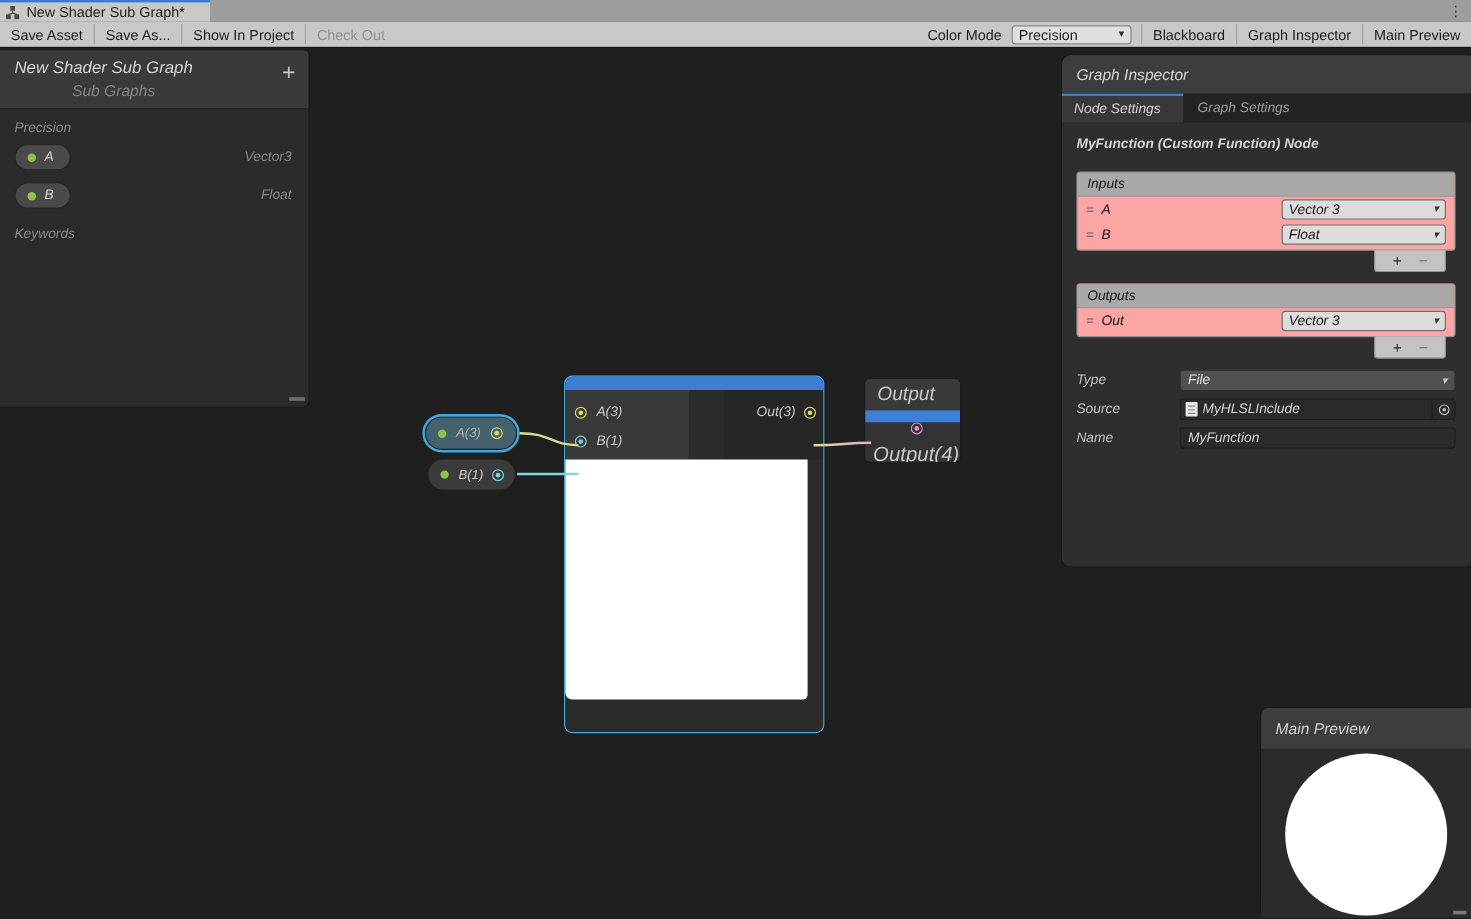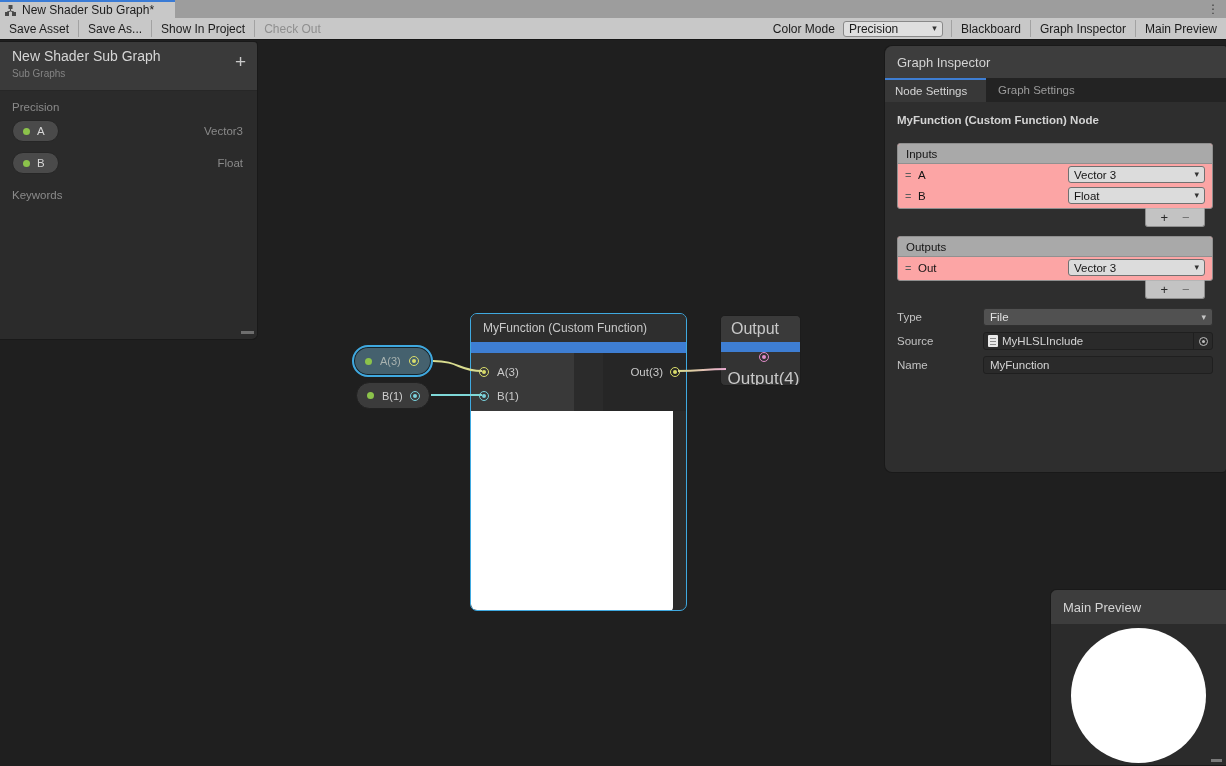--- a/index.html
+++ b/index.html
@@ -18,27 +18,27 @@
   .tb-btn { display:flex; align-items:center; padding:0 9px; white-space:nowrap; }
   .tb-btn.disabled { color:#8f8f8f; }
   .tb-sep { width:1px; background:#a2a2a2; margin:2px 0; }
   .tb-right { margin-left:auto; display:flex; align-items:stretch; }
   .tb-label { display:flex; align-items:center; padding:0 8px; }
   .tb-dd { align-self:center; width:100px; height:16px; background:#dfdfdf; border:1px solid #898989; border-radius:3px; display:flex; align-items:center; padding:0 5px; margin-right:8px; }
   .tb-dd .val { font-size:12px; color:#1b1b1b; flex:1; }
   .dd-arrow { font-size:9px; color:#333; line-height:1; }
 
   
-  .canvas { position:absolute; left:0; top:40px; width:1226px; height:639px; background:#1f1f1f; }
+  .canvas { position:absolute; left:0; top:40px; width:1226px; height:639px; background:#1f1f1f;font-style:italic; }
 
   
   .blackboard { position:absolute; left:0; top:1px; width:258px; height:299px; background:#2b2b2b; border:1px solid #191919; border-left:none; border-radius:0 4px 6px 0; }
   .bb-header { height:49px; background:#3a3a3a; border-bottom:1px solid #272727; border-radius:0 4px 0 0; padding:6px 12px 0 12px; position:relative; }
   .bb-title { font-size:14px; color:#d6d6d6; }
-  .bb-sub { font-size:10px; color:#848484; margin-top:4px; }
+  .bb-sub { font-size:13px; color:#848484; margin-top:4px;margin-left:48px; }
   .bb-add { position:absolute; right:11px; top:10px; font-size:19px; color:#c9c9c9; line-height:1; }
   .bb-section { font-size:11.5px; color:#8a8a8a; padding:10px 12px 2px 12px; }
   .bb-prop-row { display:flex; align-items:center; padding:5px 14px 5px 12px; }
   .bb-pill { display:inline-flex; align-items:center; gap:7px; background:#4a4a4a; border:1px solid #262626; border-radius:13px; padding:4px 13px 4px 10px; }
   .dot { width:7px; height:7px; border-radius:50%; background:#8cc34b; flex:none; }
   .bb-pill .nm { font-size:11.5px; color:#d6d6d6; }
   .bb-prop-row .tp { margin-left:auto; font-size:11.5px; color:#8a8a8a; }
   .bb-resize { position:absolute; right:3px; bottom:5px; width:13px; height:3px; background:#6e6e6e; }
 
   
@@ -188,21 +188,20 @@
     <span class="ring c-yellow"></span>
   </div>
 
   <div class="pnode pnode-b">
     <span class="dot"></span>
     <span class="lbl">B(1)</span>
     <span class="ring c-cyan"></span>
   </div>
 
   <div class="fnode">
-    <div class="fnode-title">MyFunction (Custom Function)</div>
     <div class="pstrip"></div>
     <div class="fnode-ports">
       <div class="fnode-in">
         <div class="port-row">
           <span class="ring c-yellow"></span>
           <span>A(3)</span>
         </div>
         <div class="port-row">
           <span class="ring c-cyan"></span>
           <span>B(1)</span>

